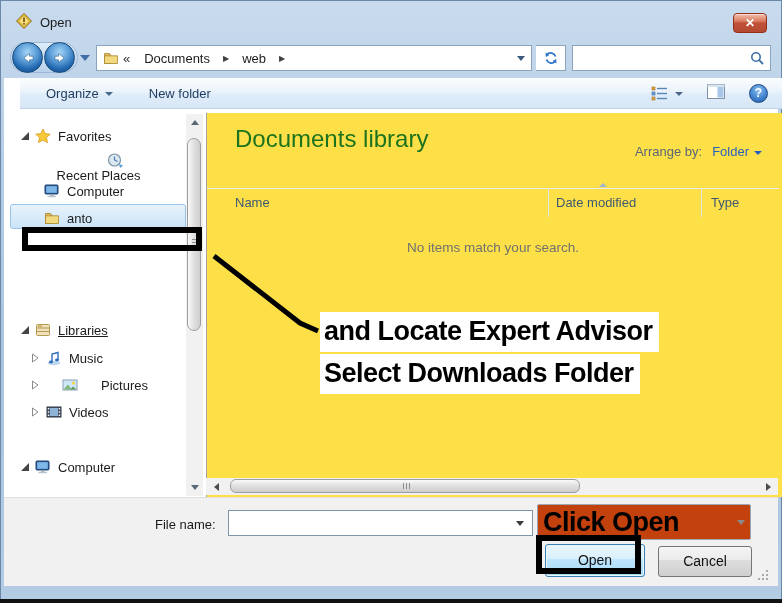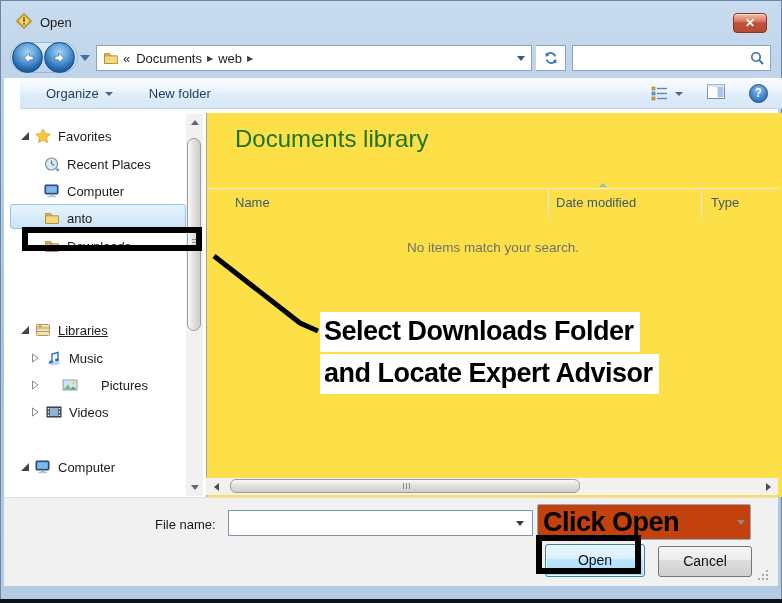--- a/index.html
+++ b/index.html
@@ -26,21 +26,21 @@
               background:linear-gradient(180deg,#dcebf8,#b9d2ea); border:1px solid #9db8d6; }
   .nav-circle { position:absolute; top:42px; width:31px; height:31px; border-radius:50%;
                 background:radial-gradient(circle at 50% 32%, #a6d4f4 0%, #5d9fd9 38%, #2268b0 68%, #114a88 100%);
                 border:1px solid #1c4a78; display:flex; align-items:center; justify-content:center; }
   .nav-back { left:12px; } .nav-fwd { left:44px; }
   .nav-caret { position:absolute; left:80px; top:55px; width:0; height:0;
                border-left:5px solid transparent; border-right:5px solid transparent; border-top:6px solid #3f6ea6; }
 
   .addressbar { position:absolute; left:96px; top:45px; width:436px; height:26px; background:#fff;
                 border:1px solid #8ba4bd; display:flex; align-items:center; padding:0 6px; }
-  .addressbar .crumb-text { font-size:13px; color:#1c1c1c; margin:0 2px; }
+  .addressbar .crumb-text { font-size:13px; color:#1c1c1c; margin:0 10px; }
   .crumb-overflow { font-size:13px; color:#333; margin:0 4px; }
   .crumb-sep { font-size:8px; color:#404040; margin:0 3px; }
   .addr-caret { margin-left:auto; width:0; height:0; border-left:4px solid transparent;
                 border-right:4px solid transparent; border-top:5px solid #3a5a7a; }
 
   .refresh-btn { position:absolute; left:536px; top:45px; width:30px; height:26px; background:#fff;
                  border:1px solid #8ba4bd; border-left:none; display:flex; align-items:center; justify-content:center; }
 
   .searchbox { position:absolute; left:572px; top:45px; width:199px; height:26px; background:#fff;
                border:1px solid #8ba4bd; display:flex; align-items:center; }
@@ -245,21 +245,21 @@
       <div class="srow" style="top:11px;">
         <svg class="tree-glyph" style="margin-left:16px;" viewBox="0 0 10 10">
             <polygon points="9,1 9,9 1,9" fill="#444"></polygon>
           </svg>
         <svg class="icon16" style="margin-left:5px;" viewBox="0 0 16 16">
           <polygon points="8,1 10.2,5.6 15.2,6.2 11.5,9.6 12.5,14.6 8,12.1 3.5,14.6 4.5,9.6 0.8,6.2 5.8,5.6" fill="#f7c938" stroke="#d89c20" stroke-width="0.8"></polygon>
         </svg>
         <span class="lbl">Favorites</span>
       </div>
 
-      <div class="srow" style="top:39px;">
+      <div class="srow" style="top:39px;flex-direction:column;">
         <svg class="icon16" style="margin-left:40px;" viewBox="0 0 16 16">
           <circle cx="7.5" cy="8" r="6" fill="#dce8f0" stroke="#7a96a8" stroke-width="1.2"></circle>
           <line x1="7.5" y1="8" x2="7.5" y2="4.5" stroke="#4a7ab0" stroke-width="1.2"></line>
           <line x1="7.5" y1="8" x2="10.5" y2="9.5" stroke="#4a7ab0" stroke-width="1.2"></line>
           <polygon points="12,12 16,13.5 13,16" fill="#5a9ad4"></polygon>
         </svg>
         <span class="lbl">Recent Places</span>
       </div>
 
       <div class="srow" style="top:66px;">
@@ -273,28 +273,20 @@
       </div>
 
       <div class="srow" style="top:93px;">
         <svg class="icon16" style="margin-left:40px;" viewBox="0 0 16 16">
           <path d="M1.5 3.5 h5 l1.5 2 v8 h-6.5 z" fill="#e3b95c" stroke="#a8852f" stroke-width="0.8"></path>
           <path d="M1.5 5.8 h13 v7.7 h-13 z" fill="#f2d87e" stroke="#a8852f" stroke-width="0.8"></path>
         </svg>
         <span class="lbl">anto</span>
       </div>
 
-      <div class="srow" style="top:121px;">
-        <svg class="icon16" style="margin-left:40px;" viewBox="0 0 16 16">
-          <path d="M1.5 3.5 h5 l1.5 2 v8 h-6.5 z" fill="#e3b95c" stroke="#a8852f" stroke-width="0.8"></path>
-          <path d="M1.5 5.8 h13 v7.7 h-13 z" fill="#f2d87e" stroke="#a8852f" stroke-width="0.8"></path>
-          <path d="M6.2 7 h2.6 v2.5 h2 l-3.3 3.8 -3.3 -3.8 h2 z" fill="#2f7fd0" stroke="#1a5a9e" stroke-width="0.6"></path>
-        </svg>
-        <span class="lbl">Downloads</span>
-      </div>
 
       <div class="srow" style="top:205px;text-decoration:underline;">
         <svg class="tree-glyph" style="margin-left:16px;" viewBox="0 0 10 10">
             <polygon points="9,1 9,9 1,9" fill="#444"></polygon>
           </svg>
         <svg class="icon16" style="margin-left:5px;" viewBox="0 0 16 16">
           <rect x="1.5" y="2.5" width="13" height="11" rx="1" fill="#efe2b8" stroke="#b59a55"></rect>
           <line x1="1.5" y1="6" x2="14.5" y2="6" stroke="#b59a55"></line>
           <line x1="1.5" y1="9.5" x2="14.5" y2="9.5" stroke="#b59a55"></line>
           <rect x="3" y="3.5" width="4" height="1.6" fill="#c8a85a"></rect>
@@ -367,20 +359,25 @@
             <div class="vgrip"></div>
           </div>
         <div class="btn" style="top:365px;">
             <span class="tri-down"></span>
           </div>
       </div>
     </div>
 
     <div id="mainpane">
       <div class="lib-title">Documents library</div>
+      <div class="arrange">
+        <span>Arrange by:</span>
+        <span class="val">Folder</span>
+        <span class="caret"></span>
+      </div>
       <div class="hdr-line"></div>
       <div class="sort-caret"></div>
       <div class="col-hdr col-name">Name</div>
       <div class="col-hdr col-date">Date modified</div>
       <div class="col-hdr col-type">Type</div>
       <div class="col-sep sep1"></div>
       <div class="col-sep sep2"></div>
       <div class="empty-msg">No items match your search.</div>
     </div>
 
@@ -418,18 +415,18 @@
         <circle cx="3" cy="11" r="1.1" fill="#9a9a9a"></circle>
       </svg>
     </div>
   </div>
 
   <div class="dl-rect"></div>
   <svg id="arrow-svg">
     <polyline points="214,256 300,323 318,331" fill="none" stroke="#000" stroke-width="5"></polyline>
   </svg>
   <div class="select-text">
+    <span>and Locate Expert Advisor</span>
     <span>Select Downloads Folder</span>
-    <span>and Locate Expert Advisor</span>
   </div>
 
   <div id="bottom-black"></div>
 </div>
 
 </body></html>

